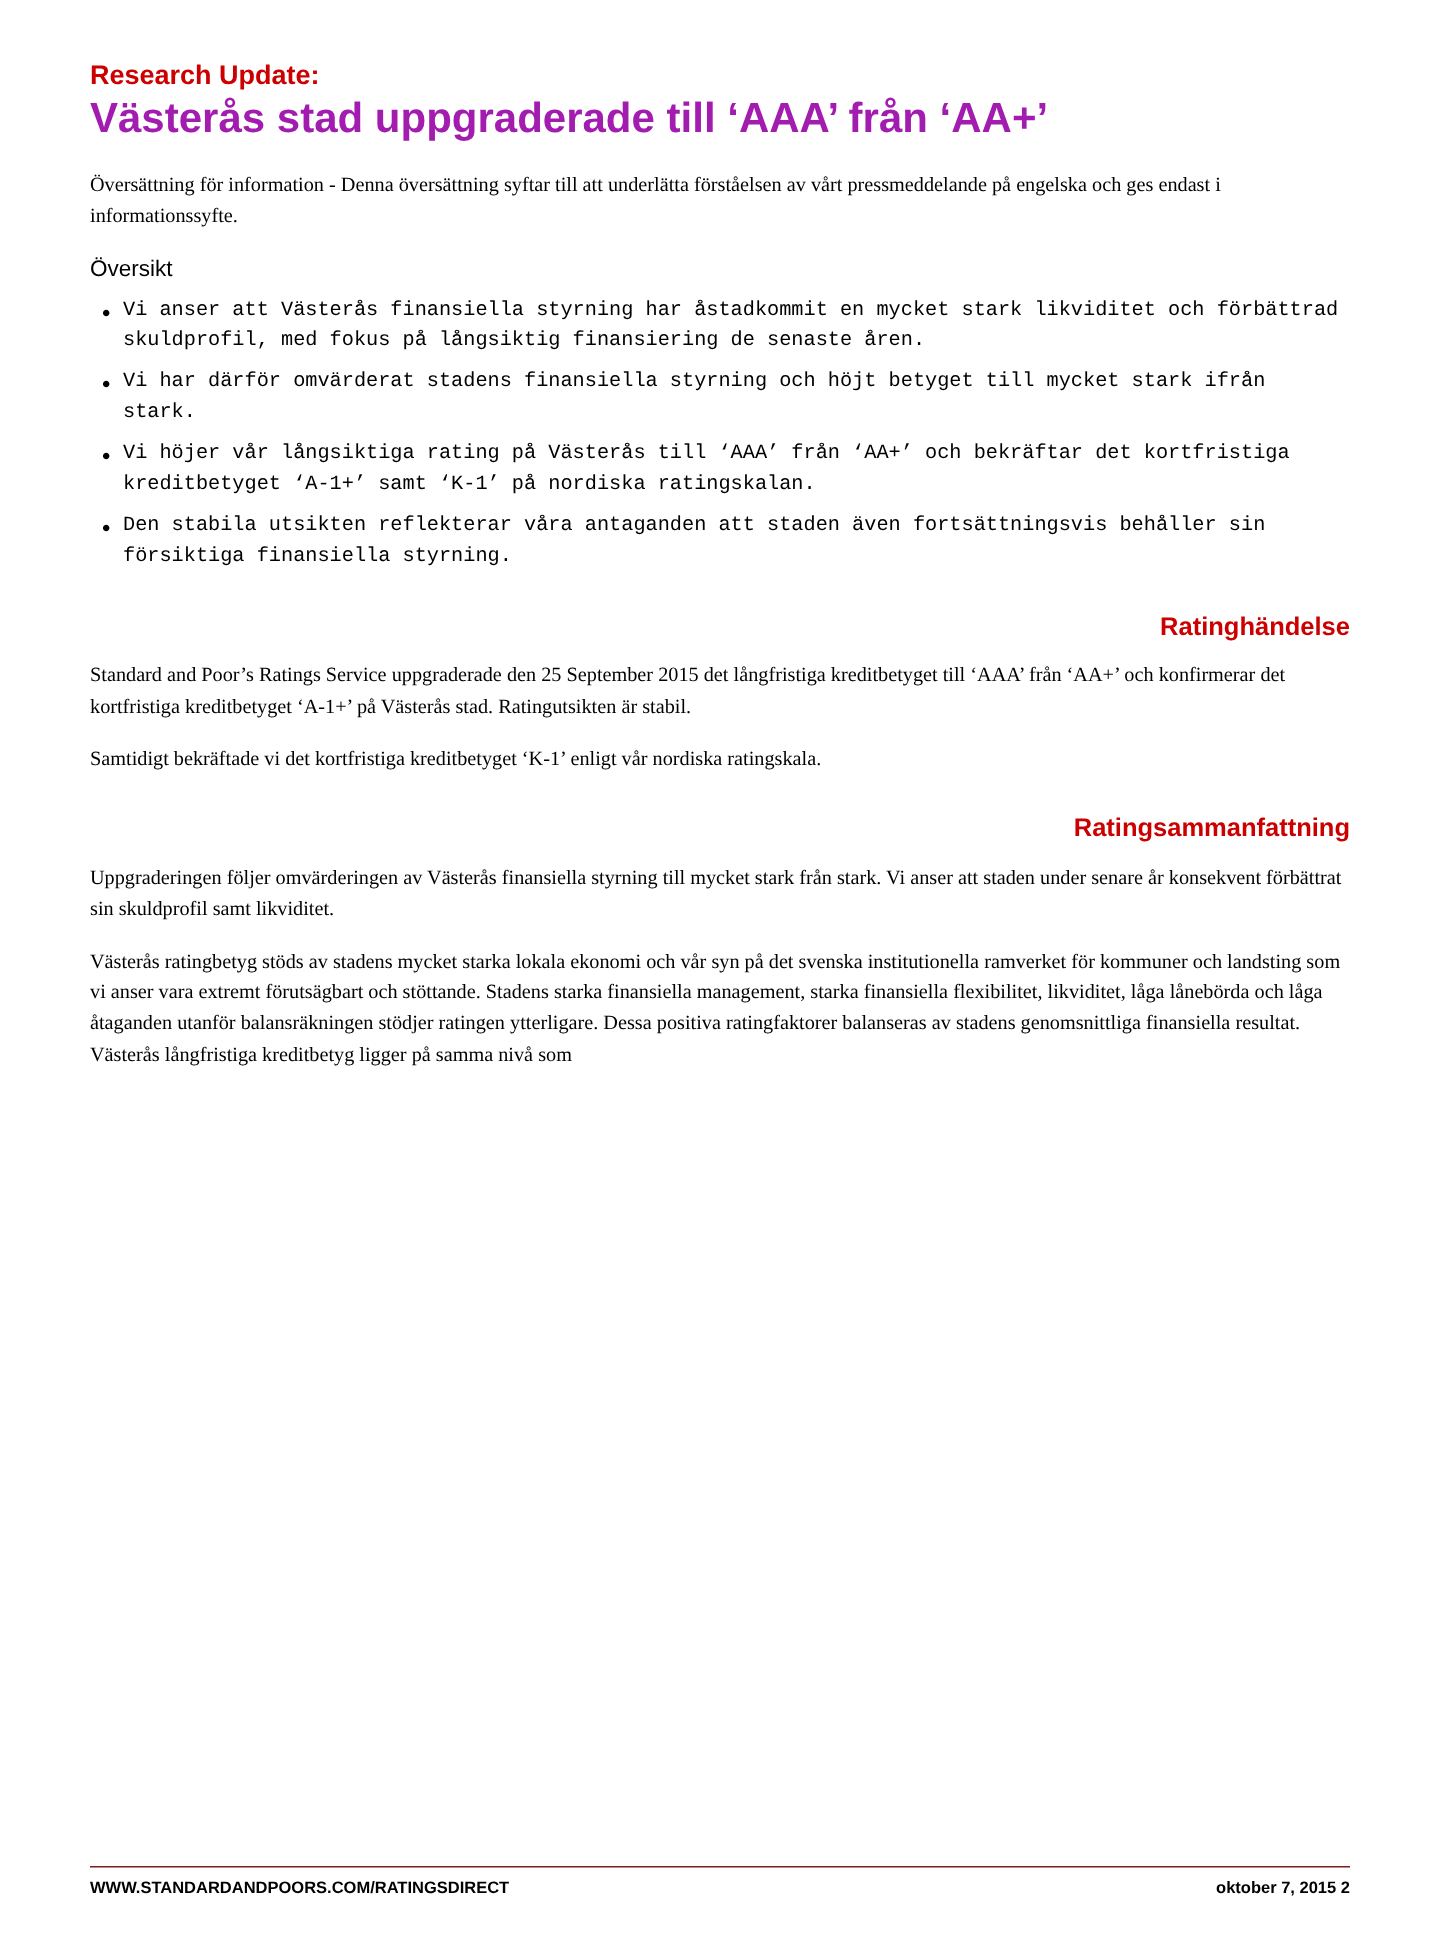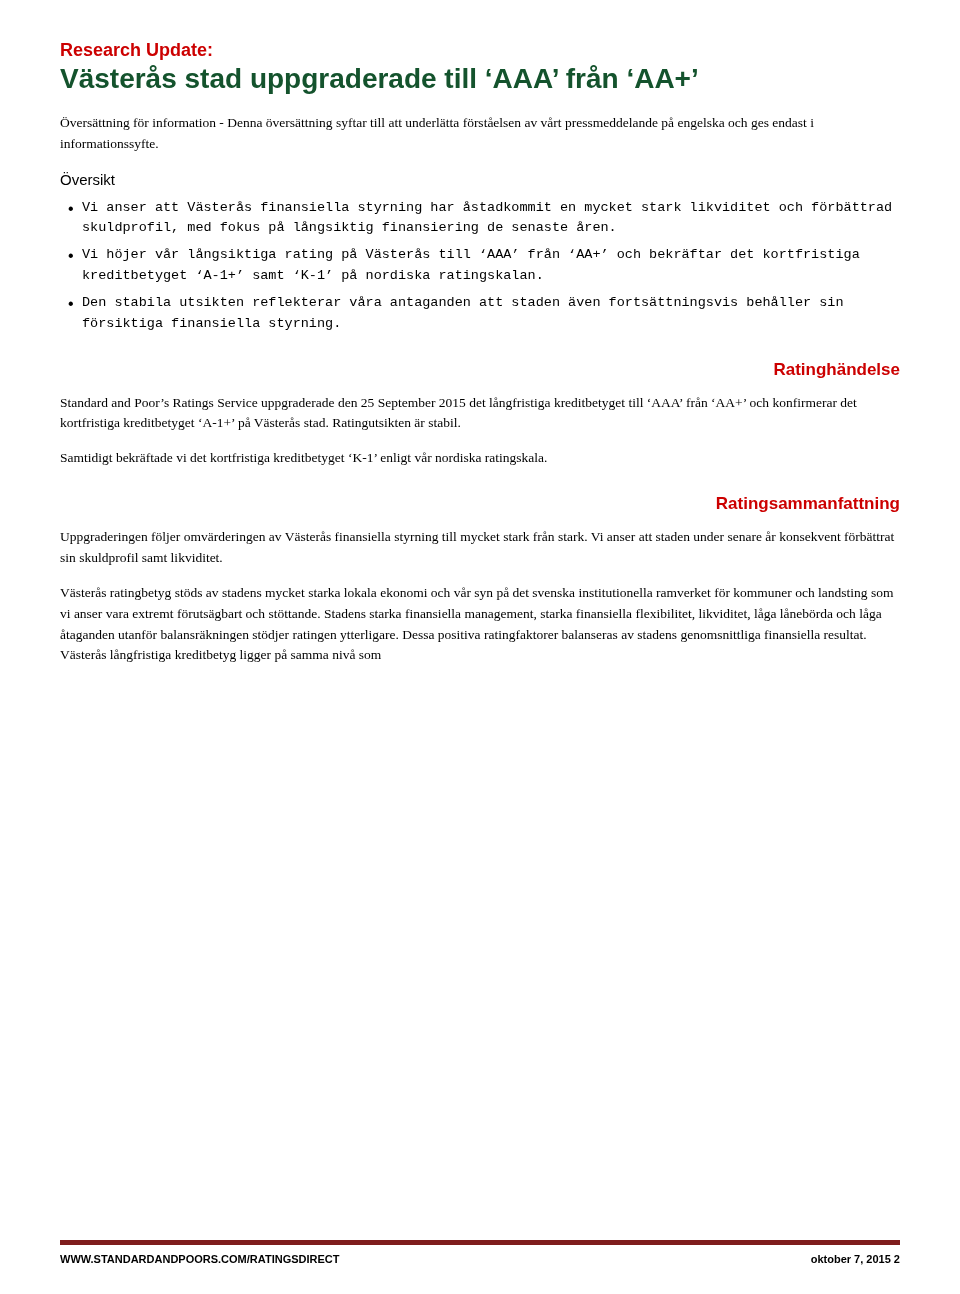--- a/index.html
+++ b/index.html
@@ -20,21 +20,21 @@
       font-size: 18px;
       font-weight: bold;
       font-family: Arial, sans-serif;
       color: #c00;
       line-height: 1.2;
     }
     .title-line2 {
       font-size: 28px;
       font-weight: bold;
       font-family: Arial, sans-serif;
-      color: #14532d;
+      color: #a21caf;
       line-height: 1.2;
       margin-bottom: 4px;
     }
     .section-heading {
       font-size: 17px;
       font-weight: bold;
       font-family: Arial, sans-serif;
       color: #c00;
       margin-top: 22px;
       margin-bottom: 10px;
@@ -76,21 +76,21 @@
       font-size: 16px;
     }
     .footer {
       position: absolute;
       bottom: 24px;
       left: 60px;
       right: 60px;
       font-size: 11px;
       font-family: Arial, sans-serif;
       color: #555;
-      border-top: 5px solid #7f1d1d;
+      border-top: 1px solid #7f1d1d;
       padding-top: 6px;
     }
     .footer-row1 {
       display: flex;
       justify-content: space-between;
       font-weight: bold;
       color: #000;
       margin-bottom: 3px;
     }
     .footer-row2 {
@@ -105,20 +105,21 @@
   <div class="title-line1">Research Update:</div>
   <div class="title-line2">Västerås stad uppgraderade till ‘AAA’ från ‘AA+’</div>
 </div>
 
 <div class="body-text">Översättning för information - Denna översättning syftar till att underlätta förståelsen av vårt pressmeddelande på engelska och ges endast i informationssyfte.</div>
 
 <div class="overview-heading">Översikt</div>
 
 <ul class="bullet-list">
   <li><span>Vi anser att Västerås finansiella styrning har åstadkommit en mycket stark likviditet och förbättrad skuldprofil, med fokus på långsiktig finansiering de senaste åren.</span></li>
+  <li><span>Vi har därför omvärderat stadens finansiella styrning och höjt betyget till mycket stark ifrån stark.</span></li>
   <li><span>Vi höjer vår långsiktiga rating på Västerås till ‘AAA’ från ‘AA+’ och bekräftar det kortfristiga kreditbetyget ‘A-1+’ samt ‘K-1’ på nordiska ratingskalan.</span></li>
   <li><span>Den stabila utsikten reflekterar våra antaganden att staden även fortsättningsvis behåller sin försiktiga finansiella styrning.</span></li>
 </ul>
 
 <div class="section-heading">Ratinghändelse</div>
 
 <div class="body-text">Standard and Poor’s Ratings Service uppgraderade den 25 September 2015 det långfristiga kreditbetyget till ‘AAA’ från ‘AA+’ och konfirmerar det kortfristiga kreditbetyget ‘A-1+’ på Västerås stad. Ratingutsikten är stabil.</div>
 
 <div class="body-text">Samtidigt bekräftade vi det kortfristiga kreditbetyget ‘K-1’ enligt vår nordiska ratingskala.</div>
 

